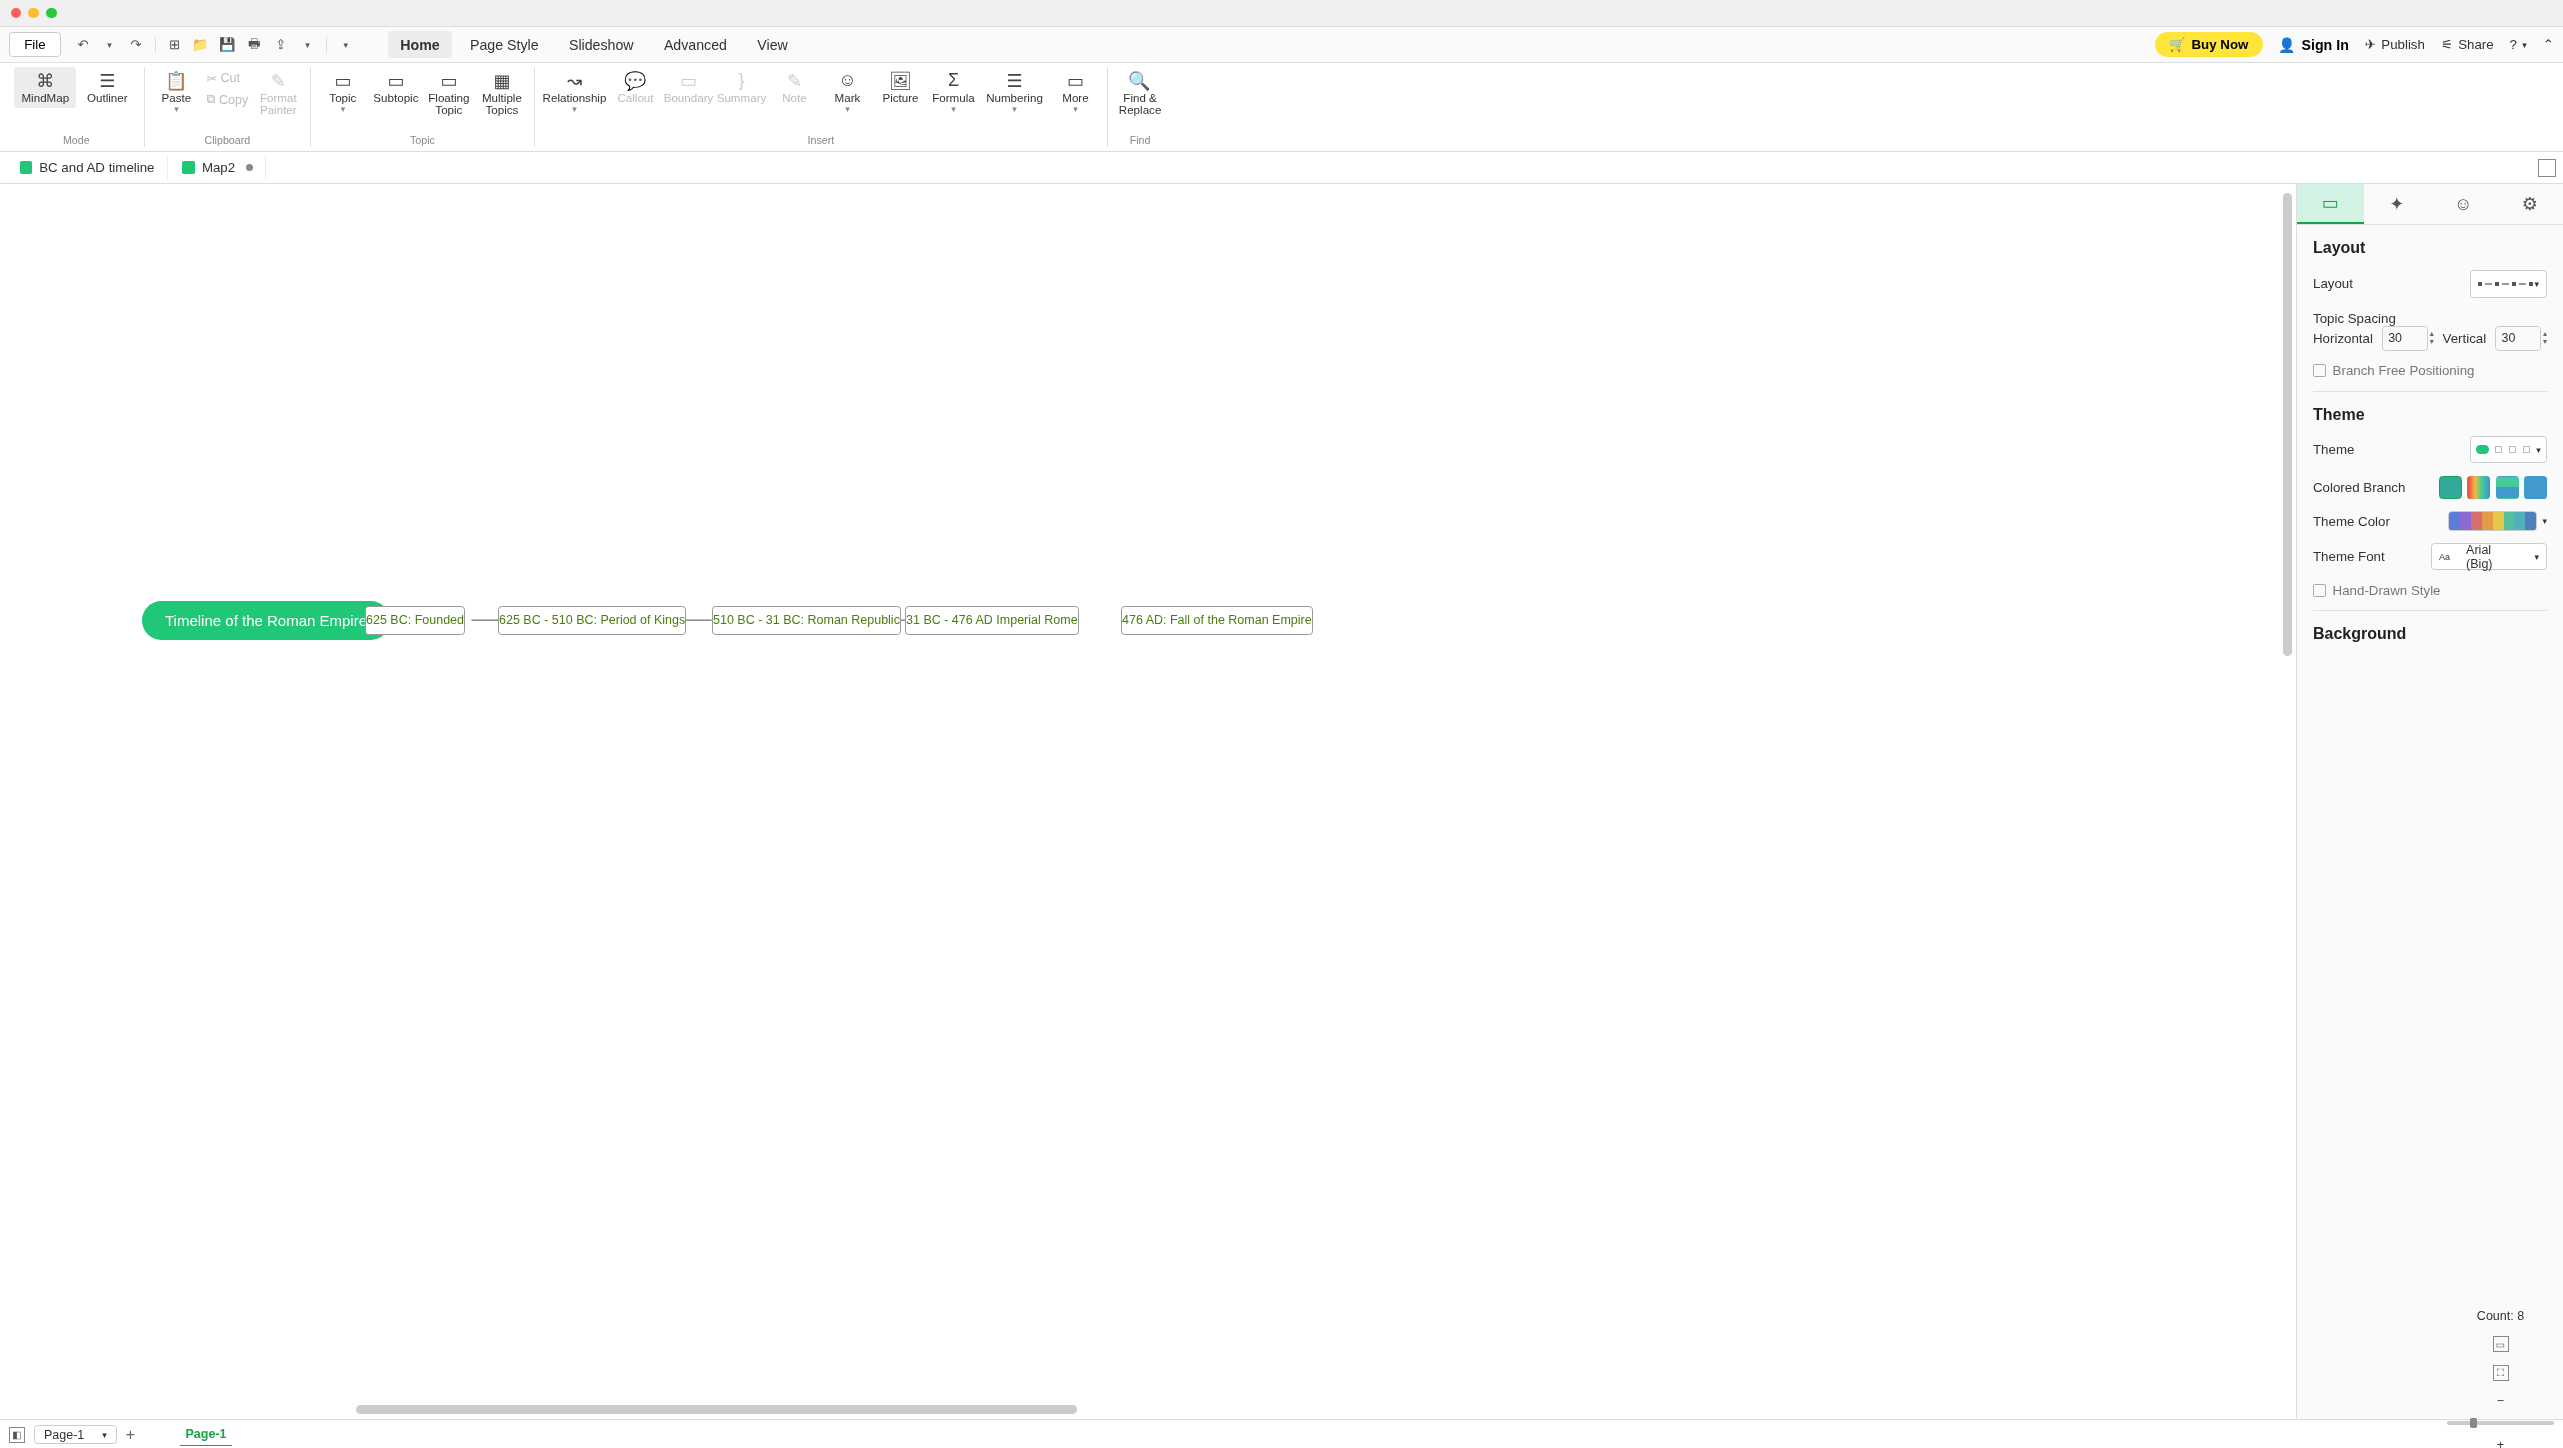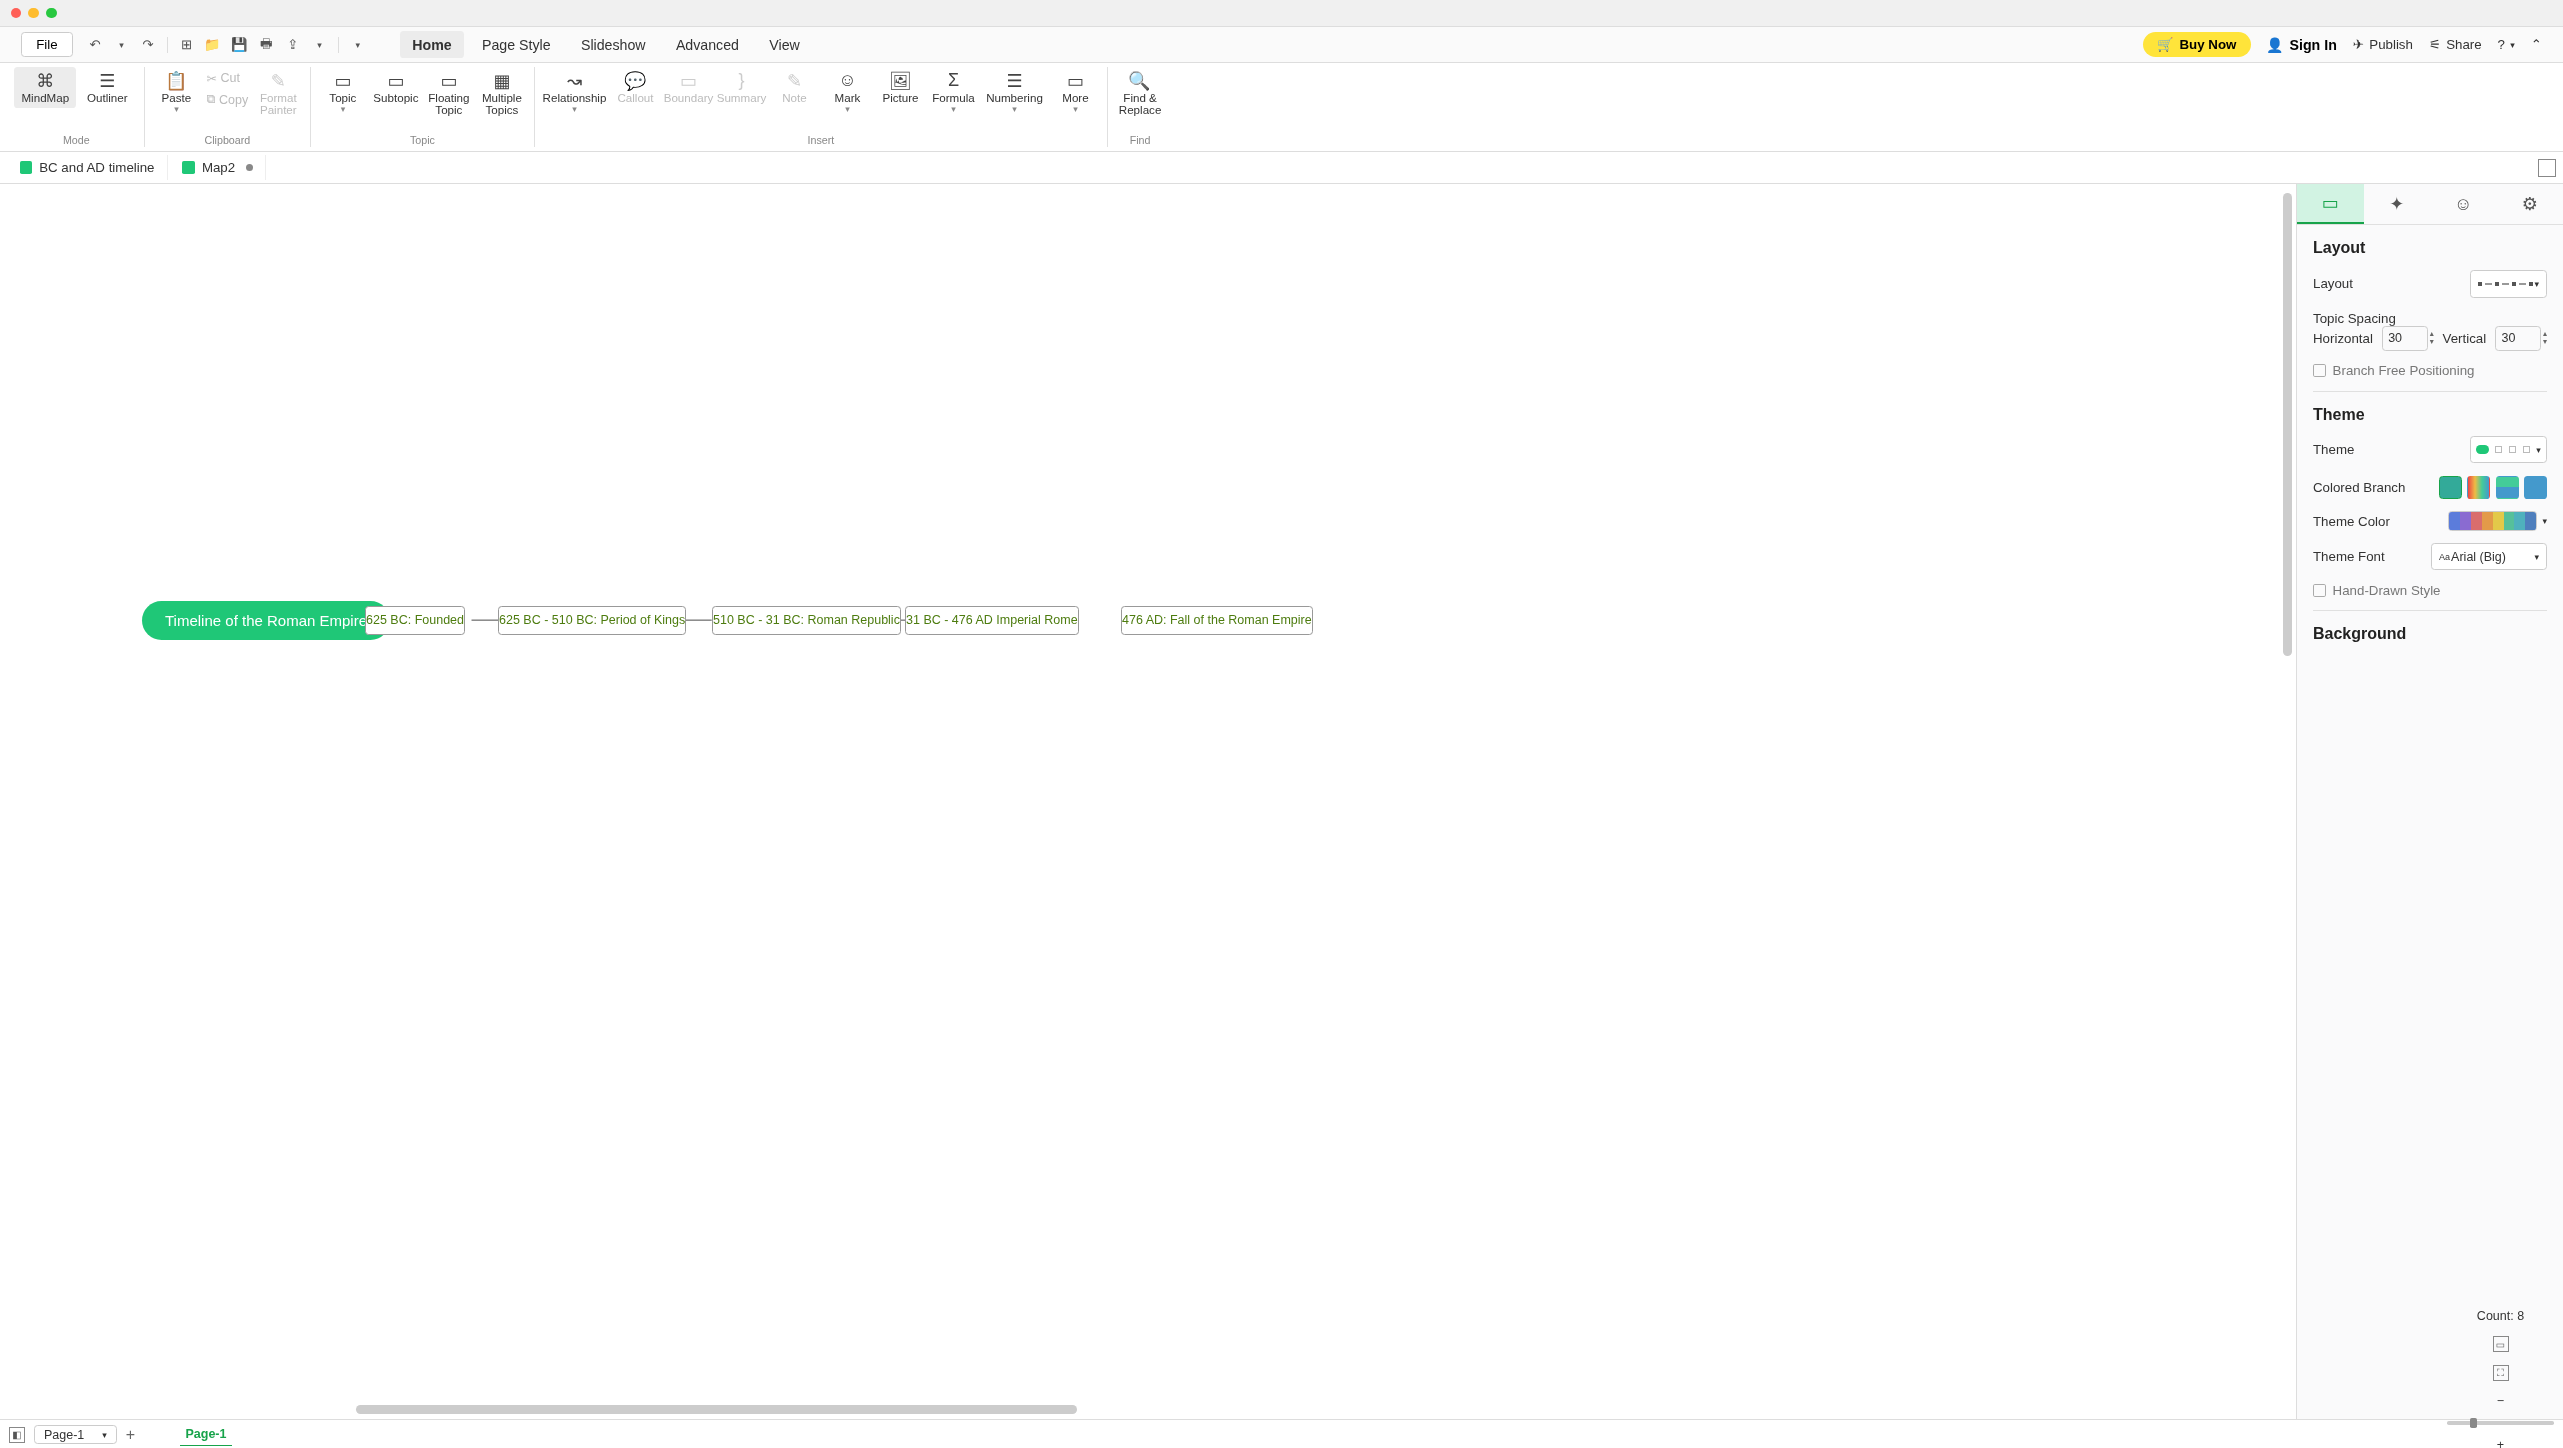--- a/index.html
+++ b/index.html
@@ -4,21 +4,21 @@
 <style>
 * { box-sizing: border-box; margin: 0; padding: 0; font-family: -apple-system, BlinkMacSystemFont, "Segoe UI", Arial, sans-serif; }
 body { background: #f5f5f5; width: 2563px; height: 1449px; overflow: hidden; display:flex; flex-direction:column; }
 
 .titlebar { height: 27px; background: #f0f0f0; display:flex; align-items:center; padding: 0 10.7px; border-bottom:0.9px solid #ddd; }
 .traffic { display:flex; gap:7.1px; }
 .tlight { width:10.7px; height:10.7px; border-radius:50%; }
 .tlight.red{background:#ff5f57;} .tlight.yellow{background:#febc2e;} .tlight.green{background:#28c840;}
 .titlebar-title { flex:1; text-align:center; font-size:12.5px; color:#333; font-weight:500; }
 
-.menubar { height: 36px; background:#fafafa; display:flex; align-items:center; padding: 0 21px; border-bottom:0.9px solid #ddd; gap:3.6px; }
+.menubar { height: 36px; background:#fafafa; display:flex; align-items:center; padding: 0 9px; border-bottom:0.9px solid #ddd; gap:3.6px; }
 .file-btn { padding:3.6px 14.2px; border:0.9px solid #ccc; border-radius:3.6px; background:#fff; font-size:13.3px; margin-right:7.1px; }
 .qa-icon { width:23px; height:23px; display:flex; align-items:center; justify-content:center; color:#555; font-size:13.3px; cursor:pointer; }
 .qa-sep { width:0.9px; height:16px; background:#ddd; margin:0 3.6px; }
 .menu-tabs { display:flex; gap:5.3px; margin-left:27px; }
 .menu-tab { padding:5.3px 12.5px; font-size:14.2px; color:#333; border-radius:3.6px; }
 .menu-tab.active { background:#ececec; font-weight:600; }
 .right-menu { margin-left:auto; display:flex; align-items:center; gap:16px; }
 .buy-btn { background:#ffe43a; border-radius:16px; padding:5.3px 14.2px; display:flex; align-items:center; gap:5.3px; font-weight:600; font-size:13.3px; }
 .signin-btn { display:flex; align-items:center; gap:5.3px; font-weight:600; font-size:14.2px; }
 .rmenu-item { display:flex; align-items:center; gap:5.3px; font-size:13.3px; color:#333; }
@@ -67,21 +67,21 @@
 .sp-input-num { width:46px; height:25px; border:0.9px solid #ccc; border-radius:3.6px; display:flex; align-items:center; padding:0 5.3px; font-size:12.5px; }
 .stepper { display:flex; flex-direction:column; font-size:8px; margin-left:1.8px; color:#666; line-height:1; }
 .sp-check-row { display:flex; align-items:center; gap:7.1px; font-size:13.3px; color:#777; margin-bottom:12.5px; }
 .sp-check { width:12.5px; height:12.5px; border:0.9px solid #aaa; border-radius:1.8px; }
 .sp-divider { height:0.9px; background:#e0e0e0; margin:9px 0 14.2px; }
 .swatch-row { display:flex; gap:5.3px; }
 .swatch { width:23px; height:23px; border:1.8px solid transparent; border-radius:3.6px; cursor:pointer; }
 .swatch.sel { border-color:#17a34a; }
 .colorstrip { display:flex; border:0.9px solid #ccc; border-radius:3.6px; overflow:hidden; height:19.6px; }
 .colorstrip span { flex:1; }
-.font-select { flex:1; height:27px; border:0.9px solid #ccc; border-radius:3.6px; background:#fff; display:flex; align-items:center; padding:0 7.1px; font-size:12.5px; gap:1px; max-width:116px; }
+.font-select { flex:1; height:27px; border:0.9px solid #ccc; border-radius:3.6px; background:#fff; display:flex; align-items:center; padding:0 7.1px; font-size:12.5px; gap:16px; max-width:116px; }
 .theme-preview { width:77px; height:27px; border:0.9px solid #ccc; border-radius:3.6px; background:#fff; display:flex; align-items:center; justify-content:space-between; padding:0 5.3px; }
 .mini-pill { width:12.5px; height:9px; border-radius:4.4px; background:#1fc777; }
 .mini-box { width:7.1px; height:7.1px; border:0.9px solid #bbb; }
 .layout-icon { display:flex; gap:2.7px; align-items:center; }
 .layout-icon span { width:4.4px; height:4.4px; background:#555; }
 .layout-icon .dash { width:7.1px; height:1.8px; background:#999; }
 
 .statusbar { height:30px; background:#fff; border-top:0.9px solid #ddd; display:flex; align-items:center; padding:0 9px; font-size:12.5px; color:#333; }
 .sb-left { display:flex; align-items:center; gap:9px; }
 .page-select { border:0.9px solid #ccc; border-radius:3.6px; padding:1.8px 9px; display:flex; align-items:center; gap:18px; }

